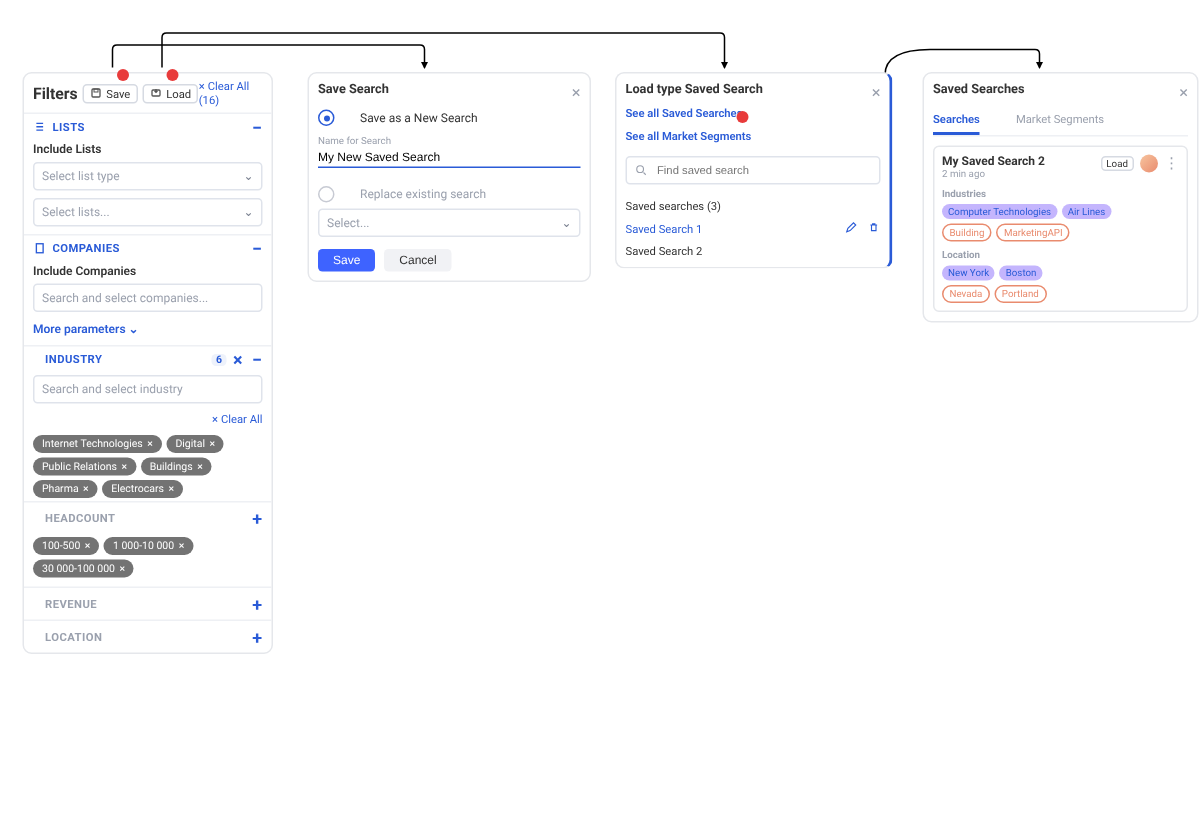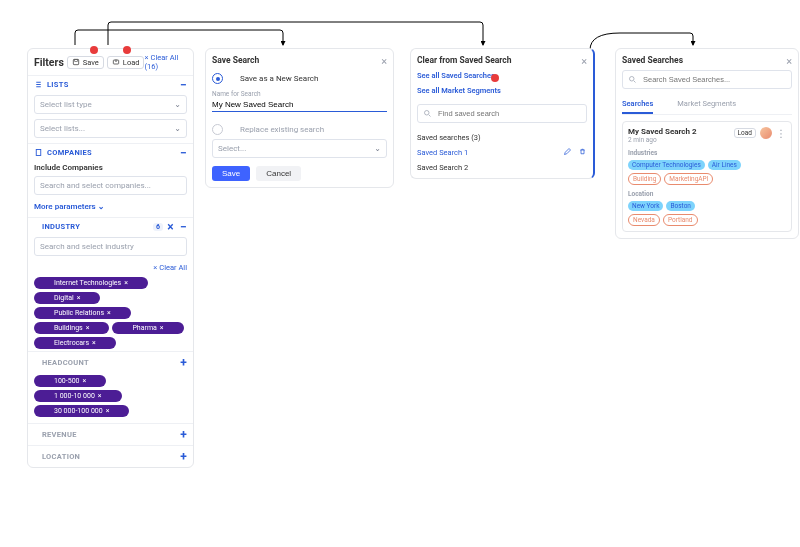--- a/index.html
+++ b/index.html
@@ -1,34 +1,34 @@
 <!DOCTYPE html>
 <html><head>
 <meta charset="utf-8">
 <style>
   html,body{margin:0;padding:0;font-family:-apple-system,BlinkMacSystemFont,"Segoe UI",Roboto,Arial,sans-serif;font-size:10px;color:#333;background:#fff}
   .stage{position:relative;width:800px;height:547px}
   .panel{position:absolute;background:#fff;border:1px solid #e5e7eb;border-radius:6px;}
-  .filters{left:27px;top:48px;width:165px;}
+  .filters{left:15px;top:48px;width:165px;}
   .hdr{display:flex;align-items:center;padding:4px 6px}
   .filters-title{font-weight:700;font-size:10.5px}
   .tbtn{display:inline-flex;align-items:center;gap:3px;border:1px solid #d6dae2;border-radius:3px;padding:1px 4px;margin-left:3px;font-size:7.5px;color:#333;background:#fff;cursor:pointer}
   .tbtn svg{width:8px;height:8px;stroke:#555;fill:none}
   .link{color:#2a5bd7;font-size:7.5px;cursor:pointer}
   .x{color:#2a5bd7;margin-right:2px}
   .sect-hd{display:flex;align-items:center;padding:4px 6px;color:#2a5bd7;font-size:7.5px;font-weight:700;letter-spacing:.04em}
   .sect-hd .ic{width:9px;height:9px;margin-right:4px}
   .spacer{flex:1}
   .coll{color:#2a5bd7;font-size:12px;line-height:8px;cursor:pointer}
   .lbl{padding:2px 6px;font-size:8px;font-weight:600;color:#333}
   .sel{margin:2px 6px 5px 6px;border:1px solid #dfe3eb;border-radius:3px;padding:4px 5px;font-size:8px;color:#9aa0ad;display:flex;align-items:center;cursor:pointer}
   .sel .chev{margin-left:auto;color:#7a8090}
   .more{padding:2px 6px 6px 6px;color:#2a5bd7;font-size:8px;font-weight:600;cursor:pointer}
   .tags{padding:2px 6px;display:flex;flex-wrap:wrap;gap:3px}
-  .tag{display:inline-flex;align-items:center;gap:3px;background:#4c1d95;color:#fff;border-radius:10px;padding:2px 20px;font-size:7px}
+  .tag{display:inline-flex;align-items:center;gap:3px;background:#737373;color:#fff;border-radius:10px;padding:2px 6px;font-size:7px}
   .tag .tx{cursor:pointer}
   .clearall{text-align:right;padding:0 6px 3px 6px}
   .minisect{display:flex;align-items:center;padding:6px 6px;border-top:1px solid #eef0f4;color:#9aa0ad;font-size:7.5px;font-weight:700;letter-spacing:.04em}
   .badgec{background:#eef2fb;color:#2a5bd7;border-radius:3px;padding:0 3px;margin-right:4px;font-size:7px}
   .save{left:205px;top:48px;width:175px;padding:6px}
   .save-hd{font-size:8.5px;font-weight:700}
   .clo{position:absolute;right:6px;top:6px;color:#9aa0ad;cursor:pointer;font-size:11px}
   .radio-row{display:flex;align-items:center;gap:17px;margin:8px 0 3px 0;cursor:pointer}
   .radio{width:9px;height:9px;border:1.5px solid #2a5bd7;border-radius:50%;display:inline-flex;align-items:center;justify-content:center}
   .radio.ch::after{content:"";width:4px;height:4px;border-radius:50%;background:#2a5bd7}
@@ -55,21 +55,21 @@
   .card-t{font-size:8px;font-weight:700}
   .card-sub{font-size:6.5px;color:#9aa0ad}
   .card-top{display:flex;align-items:flex-start}
   .card-acts{margin-left:auto;display:flex;align-items:center;gap:4px}
   .loadb{border:1px solid #d6dae2;border-radius:3px;font-size:6.5px;padding:0 3px;cursor:pointer}
   .avatar{width:12px;height:12px;border-radius:50%;background:linear-gradient(135deg,#f7c59f,#e98b6e)}
   .dots{cursor:pointer;color:#9aa0ad}
   .grp{font-size:6.5px;color:#9aa0ad;font-weight:700;margin-top:5px}
   .chips{display:flex;flex-wrap:wrap;gap:3px;margin-top:3px}
   .chip{font-size:6.5px;padding:1px 4px;border-radius:8px}
-  .chip.a{background:#7dd3fc;color:#2a5bd7}
+  .chip.a{background:#c4b5fd;color:#2a5bd7}
   .chip.b{border:1px solid #e98b6e;color:#e98b6e}
   .divl{border-top:1px solid #eef0f4;margin:0 -0px}
   .marker{position:absolute;width:8px;height:8px;background:#e83b3b;border-radius:50%}
   svg.arrows{position:absolute;left:0;top:0;pointer-events:none}
 </style>
 </head>
 <body>
 
 <div class="stage">
 
@@ -109,20 +109,21 @@
 
   <div class="divl"></div>
   <div class="sect-hd">
     <svg class="ic" viewBox="0 0 12 12">
           <path d="M3 3h6M3 6h6M3 9h6" stroke="#2a5bd7" stroke-width="1.3"></path>
         </svg>
     <span>LISTS</span>
     <span class="spacer"></span>
         <span class="coll">−</span>
   </div>
+  <div class="lbl">Include Lists</div>
   <div class="sel">
         <span>Select list type</span>
         <span class="chev">⌄</span>
       </div>
   <div class="sel">
         <span>Select lists...</span>
         <span class="chev">⌄</span>
       </div>
 
   <div class="divl"></div>
@@ -229,21 +230,21 @@
         <span class="chev">⌄</span>
       </div>
   <div class="btnrow">
     <button class="btn-pri">Save</button>
     <button class="btn-sec">Cancel</button>
   </div>
 </div>
 
 <div class="panel load">
   <span class="clo">×</span>
-  <div class="load-hd">Clear from Saved Search</div>
+  <div class="load-hd">Load type Saved Search</div>
   <span class="llink">See all Saved Searches</span>
   <div class="marker" style="left:80px;top:25px"></div>
   <span class="llink">See all Market Segments</span>
   <div class="srch">
     <svg width="9" height="9" viewBox="0 0 12 12">
           <circle cx="5" cy="5" r="3" stroke="#9aa0ad" fill="none"></circle>
           <path d="M8 8l2 2" stroke="#9aa0ad"></path>
         </svg>
     <input placeholder="Find saved search" style="">
   </div>
@@ -260,27 +261,20 @@
     </span>
   </div>
   <div class="srow">
     <span class="name" style="color:#333">Saved Search 2</span>
   </div>
 </div>
 
 <div class="panel ss">
   <span class="clo">×</span>
   <div class="ss-hd">Saved Searches</div>
-  <div class="srch" style="margin-top:5px">
-    <svg width="9" height="9" viewBox="0 0 12 12">
-          <circle cx="5" cy="5" r="3" stroke="#9aa0ad" fill="none"></circle>
-          <path d="M8 8l2 2" stroke="#9aa0ad"></path>
-        </svg>
-    <input placeholder="Search Saved Searches..." style="">
-  </div>
   <div class="tabs">
     <div class="tab act">Searches</div>
     <div class="tab">Market Segments</div>
   </div>
   <div class="card">
     <div class="card-top">
       <div>
         <div class="card-t">My Saved Search 2</div>
         <div class="card-sub">2 min ago</div>
       </div>

